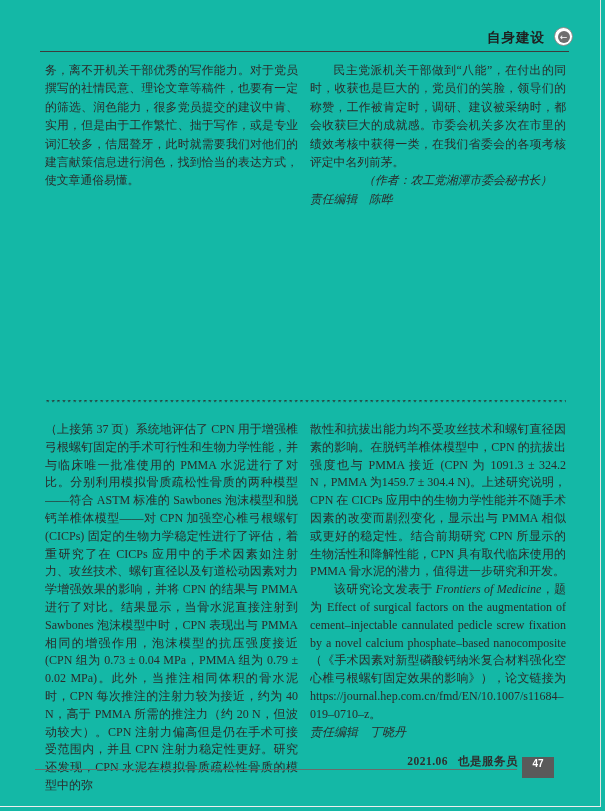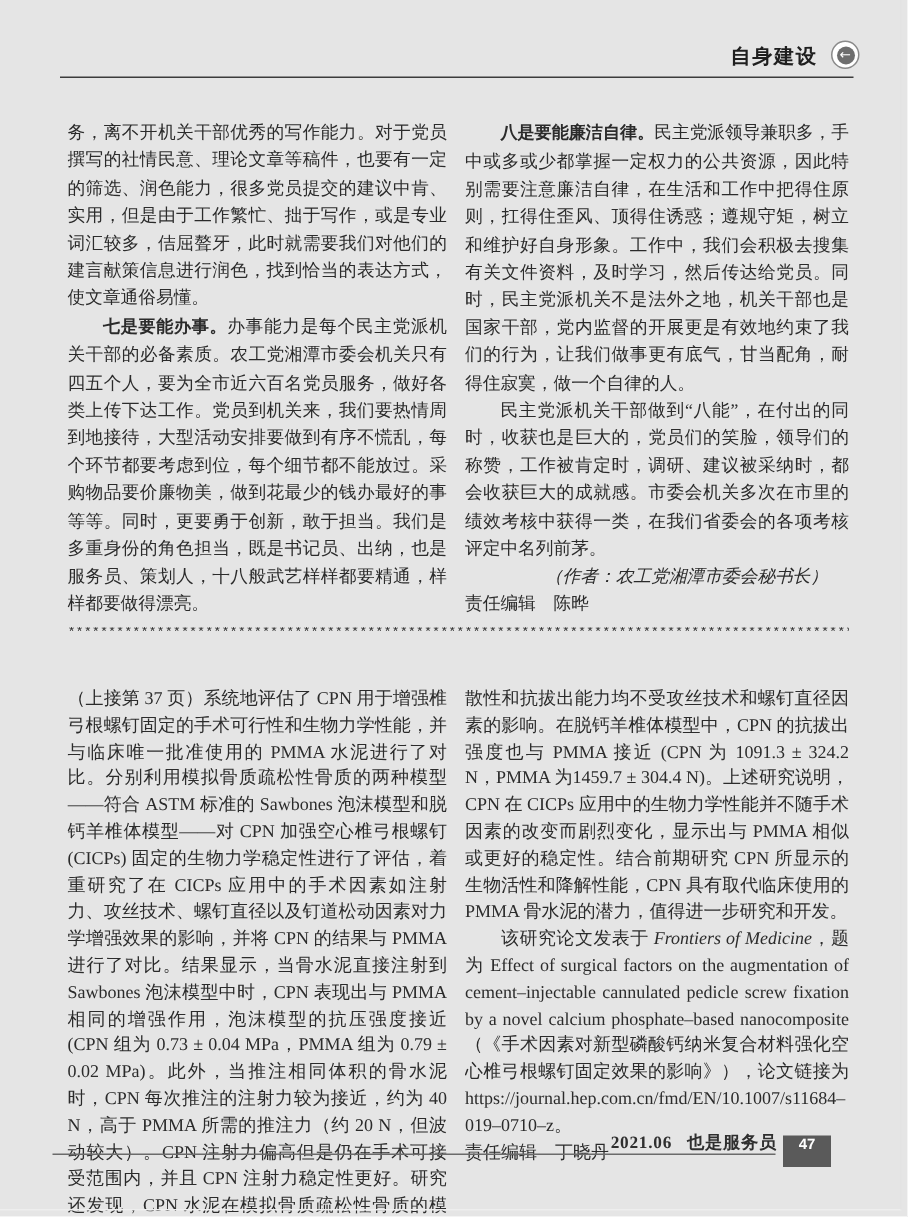--- a/index.html
+++ b/index.html
@@ -1,17 +1,17 @@
 <!DOCTYPE html>
 <html><head>
 <meta charset="utf-8">
 <style>
   html,body{margin:0;padding:0;background:#ffffff;}
   .page{
-    position:relative;width:605px;height:811px;background:#e5e5e5;
+    position:relative;width:605px;height:811px;background:#14b8a6;
     font-family:"Liberation Serif","DejaVu Serif",serif;color:#2b2b2b;
     overflow:hidden;
   }
   .page::after{content:"";position:absolute;top:0;right:4px;bottom:4px;left:0;
     border-right:1px solid #e3e3e3;border-bottom:1px solid #eeeeee;pointer-events:none;}
   
   .header{position:absolute;top:27px;left:40px;right:32px;height:22px;}
   .header-title{
     position:absolute;right:28px;top:2px;
     font-family:"Liberation Sans","DejaVu Sans",sans-serif;
@@ -26,29 +26,29 @@
     width:12px;height:12px;border-radius:50%;background:#6e6e6e;color:#ffffff;
     display:flex;align-items:center;justify-content:center;
     font-size:9px;line-height:12px;font-family:"DejaVu Sans",sans-serif;
   }
   .header-rule{position:absolute;top:51px;left:40px;right:36px;border-top:1.4px solid #3c3c3c;}
   
   .content{
     position:absolute;top:61px;left:45px;width:521px;
     display:grid;grid-template-columns:253px 256px;column-gap:12px;
   }
-  .colblock{overflow:hidden;margin-top:18px;}
+  .colblock{overflow:hidden;}
   .a1{height:331px;}
   .a1 p,.a2 p{margin:0;text-align:justify;text-justify:inter-ideograph;}
   .a1 p{font-size:11.8px;line-height:18.4px;}
   .a2 p{font-size:12px;line-height:17.8px;}
   .indent{text-indent:2em;}
   .lead{font-weight:700;font-family:"Liberation Sans","DejaVu Sans",sans-serif;font-size:11.4px;}
   .author-line{text-align:right !important;font-style:italic;padding-right:14px;}
-  .editor-line{text-align:center;padding-right:25px;}
+  .editor-line{text-align:center;font-style:italic;padding-right:25px;}
   .note-line{font-style:italic;}
   .em-serif{font-style:italic;}
   
   .divider{
     grid-column:1 / 3;height:9px;line-height:8px;overflow:hidden;white-space:nowrap;
     margin:8px 0 12px 0;font-size:9px;letter-spacing:0px;color:#2a2a2a;
     font-family:"Liberation Mono","DejaVu Sans Mono",monospace;
   }
   
   .footer{position:absolute;left:35px;right:31px;top:753px;height:22px;}
@@ -74,25 +74,23 @@
     <span class="header-icon">
       <span class="icon-inner">←</span>
     </span>
   </div>
   <div class="header-rule"></div>
 
   <div class="content">
 
     <div class="colblock a1">
       <p>务，离不开机关干部优秀的写作能力。对于党员撰写的社情民意、理论文章等稿件，也要有一定的筛选、润色能力，很多党员提交的建议中肯、实用，但是由于工作繁忙、拙于写作，或是专业词汇较多，佶屈聱牙，此时就需要我们对他们的建言献策信息进行润色，找到恰当的表达方式，使文章通俗易懂。</p>
-      <p class="indent"><span class="lead">七是要能办事。</span><span>办事能力是每个民主党派机关干部的必备素质。农工党湘潭市委会机关只有四五个人，要为全市近六百名党员服务，做好各类上传下达工作。党员到机关来，我们要热情周到地接待，大型活动安排要做到有序不慌乱，每个环节都要考虑到位，每个细节都不能放过。采购物品要价廉物美，做到花最少的钱办最好的事等等。同时，更要勇于创新，敢于担当。我们是多重身份的角色担当，既是书记员、出纳，也是服务员、策划人，十八般武艺样样都要精通，样样都要做得漂亮。</span></p>
     </div>
 
     <div class="colblock a1">
-      <p class="indent"><span class="lead">八是要能廉洁自律。</span><span>民主党派领导兼职多，手中或多或少都掌握一定权力的公共资源，因此特别需要注意廉洁自律，在生活和工作中把得住原则，扛得住歪风、顶得住诱惑；遵规守矩，树立和维护好自身形象。工作中，我们会积极去搜集有关文件资料，及时学习，然后传达给党员。同时，民主党派机关不是法外之地，机关干部也是国家干部，党内监督的开展更是有效地约束了我们的行为，让我们做事更有底气，甘当配角，耐得住寂寞，做一个自律的人。</span></p>
       <p class="indent">民主党派机关干部做到“八能”，在付出的同时，收获也是巨大的，党员们的笑脸，领导们的称赞，工作被肯定时，调研、建议被采纳时，都会收获巨大的成就感。市委会机关多次在市里的绩效考核中获得一类，在我们省委会的各项考核评定中名列前茅。</p>
       <p class="author-line">（作者：农工党湘潭市委会秘书长）</p>
       <p class="editor-line">责任编辑　陈晔</p>
     </div>
 
     <div class="divider"><span>********************************************************************************************************************************************************************</span></div>
 
     <div class="colblock a2">
       <p>（上接第 37 页）系统地评估了 CPN 用于增强椎弓根螺钉固定的手术可行性和生物力学性能，并与临床唯一批准使用的 PMMA 水泥进行了对比。分别利用模拟骨质疏松性骨质的两种模型——符合 ASTM 标准的 Sawbones 泡沫模型和脱钙羊椎体模型——对 CPN 加强空心椎弓根螺钉 (CICPs) 固定的生物力学稳定性进行了评估，着重研究了在 CICPs 应用中的手术因素如注射力、攻丝技术、螺钉直径以及钉道松动因素对力学增强效果的影响，并将 CPN 的结果与 PMMA 进行了对比。结果显示，当骨水泥直接注射到 Sawbones 泡沫模型中时，CPN 表现出与 PMMA 相同的增强作用，泡沫模型的抗压强度接近 (CPN 组为 0.73 ± 0.04 MPa，PMMA 组为 0.79 ± 0.02 MPa)。此外，当推注相同体积的骨水泥时，CPN 每次推注的注射力较为接近，约为 40 N，高于 PMMA 所需的推注力（约 20 N，但波动较大）。CPN 注射力偏高但是仍在手术可接受范围内，并且 CPN 注射力稳定性更好。研究还发现，CPN 水泥在模拟骨质疏松性骨质的模型中的弥</p>
     </div>

